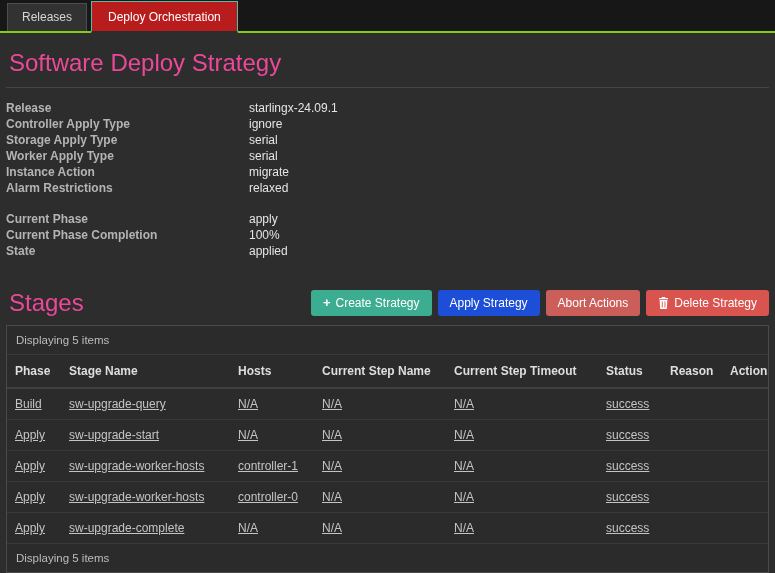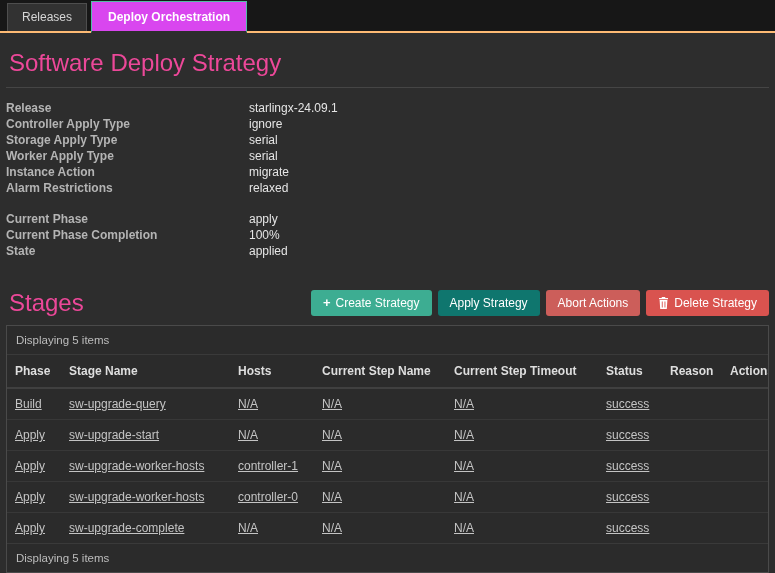--- a/index.html
+++ b/index.html
@@ -10,40 +10,40 @@
     font-size: 12px;
     color: #c6c6c6;
     overflow: hidden;
   }
   
   .tabbar {
     background: #171717;
     display: flex;
     align-items: flex-end;
     padding: 5px 0 0 7px;
-    border-bottom: 2px solid #fdba74;
+    border-bottom: 2px solid #84cc16;
     height: 33px;
   }
   .tab {
     background: #323232;
     border: 1px solid #4e4e4e;
     border-bottom: none;
     color: #d6d6d6;
     padding: 6px 14px 7px 14px;
     margin-right: 4px;
     cursor: pointer;
     white-space: nowrap;
   }
   .tab.active {
-    background: #d946ef;
+    background: #b91c1c;
     border: 1px solid #53bda5;
     border-bottom: 2px solid #2d2d2d;
     margin-bottom: -2px;
     padding: 8px 16px 7px 16px;
-    font-weight: bold;
+    font-weight: normal;
     color: #ffffff;
   }
   
   .content { padding: 8px 6px 8px 6px; }
   .h-title {
     font-size: 24px;
     font-weight: normal;
     color: #ec4899;
     padding: 8px 3px 0 3px;
   }
@@ -82,21 +82,21 @@
     padding: 6px 12px;
     margin-left: 6px;
     cursor: pointer;
     display: inline-flex;
     align-items: center;
     gap: 5px;
     line-height: 14px;
   }
   .btn .plus { font-weight: bold; font-size: 13px; line-height: 12px; }
   .btn-create { background: #3dad92; }
-  .btn-apply  { background: #0f766e; }
+  .btn-apply  { background: #1d4ed8; }
   .btn-abort  { background: #cc5e5a; }
   .btn-delete { background: #d9534f; }
   
   .panel {
     border: 1px solid #4a4a4a;
     background: #2b2b2b;
     margin-top: 6px;
   }
   .summary {
     padding: 8px 9px;

